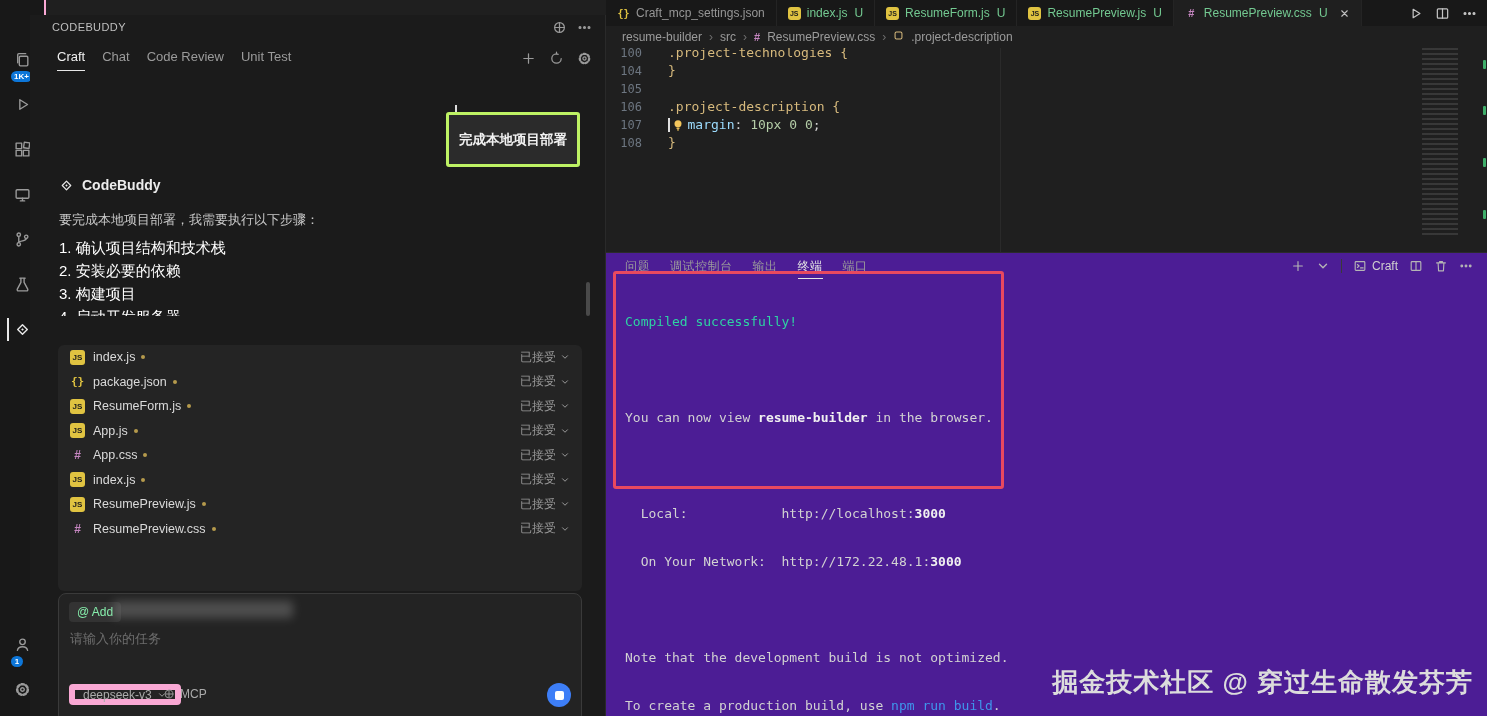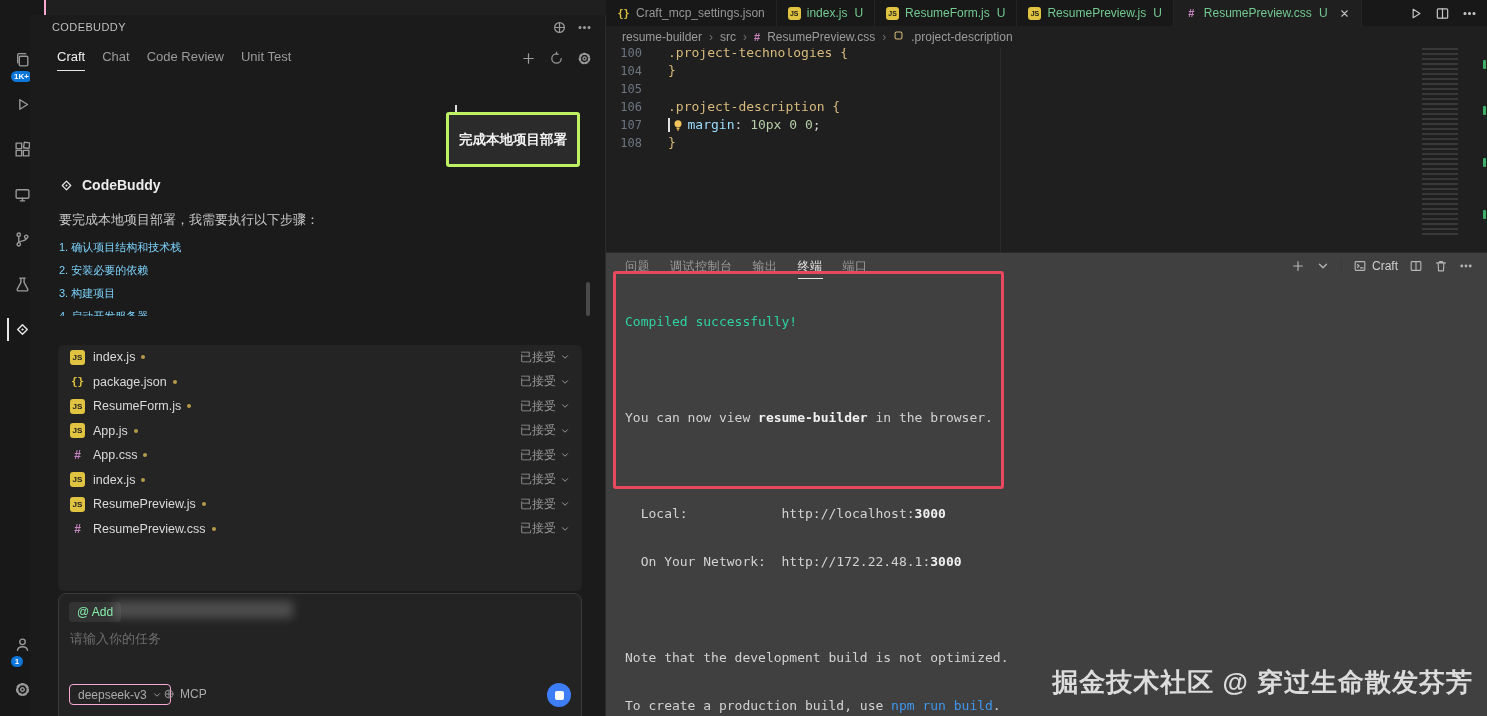--- a/index.html
+++ b/index.html
@@ -28,38 +28,38 @@
   .sb-tabicons{position:absolute;left:491px;top:36px;display:flex;gap:13px;align-items:center}
   .sb-tabicons svg{width:15px;height:15px}
 
   .task-cursor{position:absolute;left:425px;top:90px;width:2px;height:9px;background:#dcdcdc}
   .taskbox{position:absolute;left:416px;top:97px;width:134px;height:55px;border:3px solid #bef264;border-radius:3px;background:#2b2b2b;display:flex;align-items:center;justify-content:center;font-size:13.5px;font-weight:700;color:#f2f2f2}
 
   .bot-row{position:absolute;left:29px;top:162px;display:flex;align-items:center;gap:8px}
   .bot-row svg{width:15px;height:15px}
   .bot-name{font-size:14px;font-weight:700;color:#ececec}
   .intro{position:absolute;left:29px;top:196px;font-size:13px;color:#c9c9c9}
-  .steps{position:absolute;left:29px;top:221px;height:80px;overflow:hidden;font-size:11px;color:#7dd3fc;line-height:23px}
+  .steps{position:absolute;left:29px;top:221px;height:80px;overflow:hidden;font-size:15px;color:#ffffff;line-height:23px}
 
   .files-card{position:absolute;left:28px;top:330px;width:524px;height:246px;background:#242424;border-radius:6px}
   .fc-header{display:flex;align-items:center;gap:7px;padding:13px 14px 7px;font-size:13px;font-weight:600;color:#e0e0e0;cursor:pointer}
   .f-row{display:flex;align-items:center;height:24.5px;padding:0 12px;cursor:pointer}
   .f-ic{width:15px;height:15px;display:flex;align-items:center;justify-content:center;border-radius:3px;font-weight:700;flex:none}
   .f-ic.js{background:#e0c341;color:#1c1c1c;font-size:8px}
   .f-ic.json{color:#e0c341;font-size:11px;font-family:"DejaVu Sans Mono",monospace}
   .f-ic.css{color:#c586c0;font-size:12px}
   .f-name{margin-left:8px;font-size:12.5px;color:#dadada}
   .f-dot{width:4px;height:4px;border-radius:50%;background:#b59a4c;margin-left:6px}
   .f-status{margin-left:auto;display:flex;align-items:center;gap:4px;font-size:12px;color:#979797;cursor:pointer}
 
   .composer{position:absolute;left:28px;top:578px;width:524px;height:130px;background:#232323;border:1px solid #3a3a3a;border-radius:8px}
   .chip{position:absolute;left:10px;top:8px;height:20px;padding:0 8px;background:#333;border-radius:4px;display:flex;align-items:center;font-size:12px;color:#86efac;cursor:pointer}
   .blur-block{position:absolute;left:54px;top:7px;width:180px;height:17px;background:#8f8f8f;opacity:.4;filter:blur(5px);border-radius:3px}
   .placeholder{position:absolute;left:11px;top:36px;font-size:13px;color:#6d6d6d}
-  .model-pill{position:absolute;left:10px;top:90px;height:21px;padding:0 8px;border:1px solid #f9a8d4;border-radius:4px;display:flex;align-items:center;gap:5px;font-size:12px;color:#ababab;cursor:pointer}
+  .model-pill{position:absolute;left:10px;top:90px;height:21px;padding:0 8px;border:6px solid #f9a8d4;border-radius:4px;display:flex;align-items:center;gap:5px;font-size:12px;color:#ababab;cursor:pointer}
   .mcp{position:absolute;left:104px;top:93px;display:flex;align-items:center;gap:5px;font-size:12px;color:#ababab;cursor:pointer}
   .mcp svg{width:12px;height:12px}
   .send-btn{position:absolute;right:10px;top:89px;width:24px;height:24px;border-radius:50%;background:#3d7ef7;display:flex;align-items:center;justify-content:center;cursor:pointer}
   .send-sq{width:9px;height:9px;border-radius:2px;background:#fff}
   .sb-scroll{position:absolute;left:556px;top:267px;width:4px;height:34px;background:#4a4a4a;border-radius:2px;cursor:pointer}
 
   
   .editor{position:absolute;left:606px;top:0;right:0;height:100%;background:#1f1f1f}
   .tabbar{height:26px;background:#181818;display:flex;align-items:stretch}
   .tab{display:flex;align-items:center;gap:6px;padding:0 11px;font-size:12px;color:#969696;border-right:1px solid #242424;background:#181818;cursor:pointer;white-space:nowrap}
@@ -90,21 +90,21 @@
   .tok-prop{color:#9cdcfe}
   .tok-val{color:#b5cea8}
   .cursor-bar{display:inline-block;width:1.5px;height:14px;background:#e0e0e0;vertical-align:middle;margin-right:2px}
   .bulb{vertical-align:middle;margin-right:4px;width:12px;height:13px}
   .ruler{position:absolute;left:394px;top:0;width:1px;height:100%;background:rgba(255,255,255,.05)}
   .minimap{position:absolute;left:816px;top:0;width:36px;height:190px;background:repeating-linear-gradient(180deg,rgba(185,185,185,.16) 0 2px,transparent 2px 5px);cursor:pointer}
   .overview{position:absolute;right:1px;top:0;width:3px;height:100%}
   .ov-mark{position:absolute;width:3px;height:9px;background:#3fae6a;border-radius:1px}
 
   
-  .panel{position:absolute;left:0;right:0;top:252px;bottom:0;background:#404040;border-top:1px solid #2b2b2b}
+  .panel{position:absolute;left:0;right:0;top:252px;bottom:0;background:#4c1d95;border-top:1px solid #2b2b2b}
   .panel-header{height:26px;display:flex;align-items:center;padding-left:19px;gap:20px;font-size:12px;color:#9b9b9b}
   .p-tab{cursor:pointer;padding:4px 0 3px;border-bottom:1px solid transparent;letter-spacing:.5px}
   .p-tab.active{color:#e6e6e6;border-bottom-color:#e6e6e6}
   .p-actions{margin-left:auto;display:flex;align-items:center;gap:11px;padding-right:14px}
   .p-actions svg{width:14px;height:14px;stroke:#b5b5b5}
   .vdiv{width:1px;height:14px;background:#3a3a3a}
   .craft-item{display:flex;align-items:center;gap:5px;font-size:12px;color:#cfcfcf;cursor:pointer}
   .ann-box{position:absolute;left:7px;top:18px;width:391px;height:218px;border:3px solid #e8495f;border-radius:3px;pointer-events:none}
   .term{position:absolute;left:19px;top:29px;font-family:"DejaVu Sans Mono",monospace;font-size:13px;line-height:16px;color:#d2d2d2;white-space:pre}
   .tline{min-height:16px}

